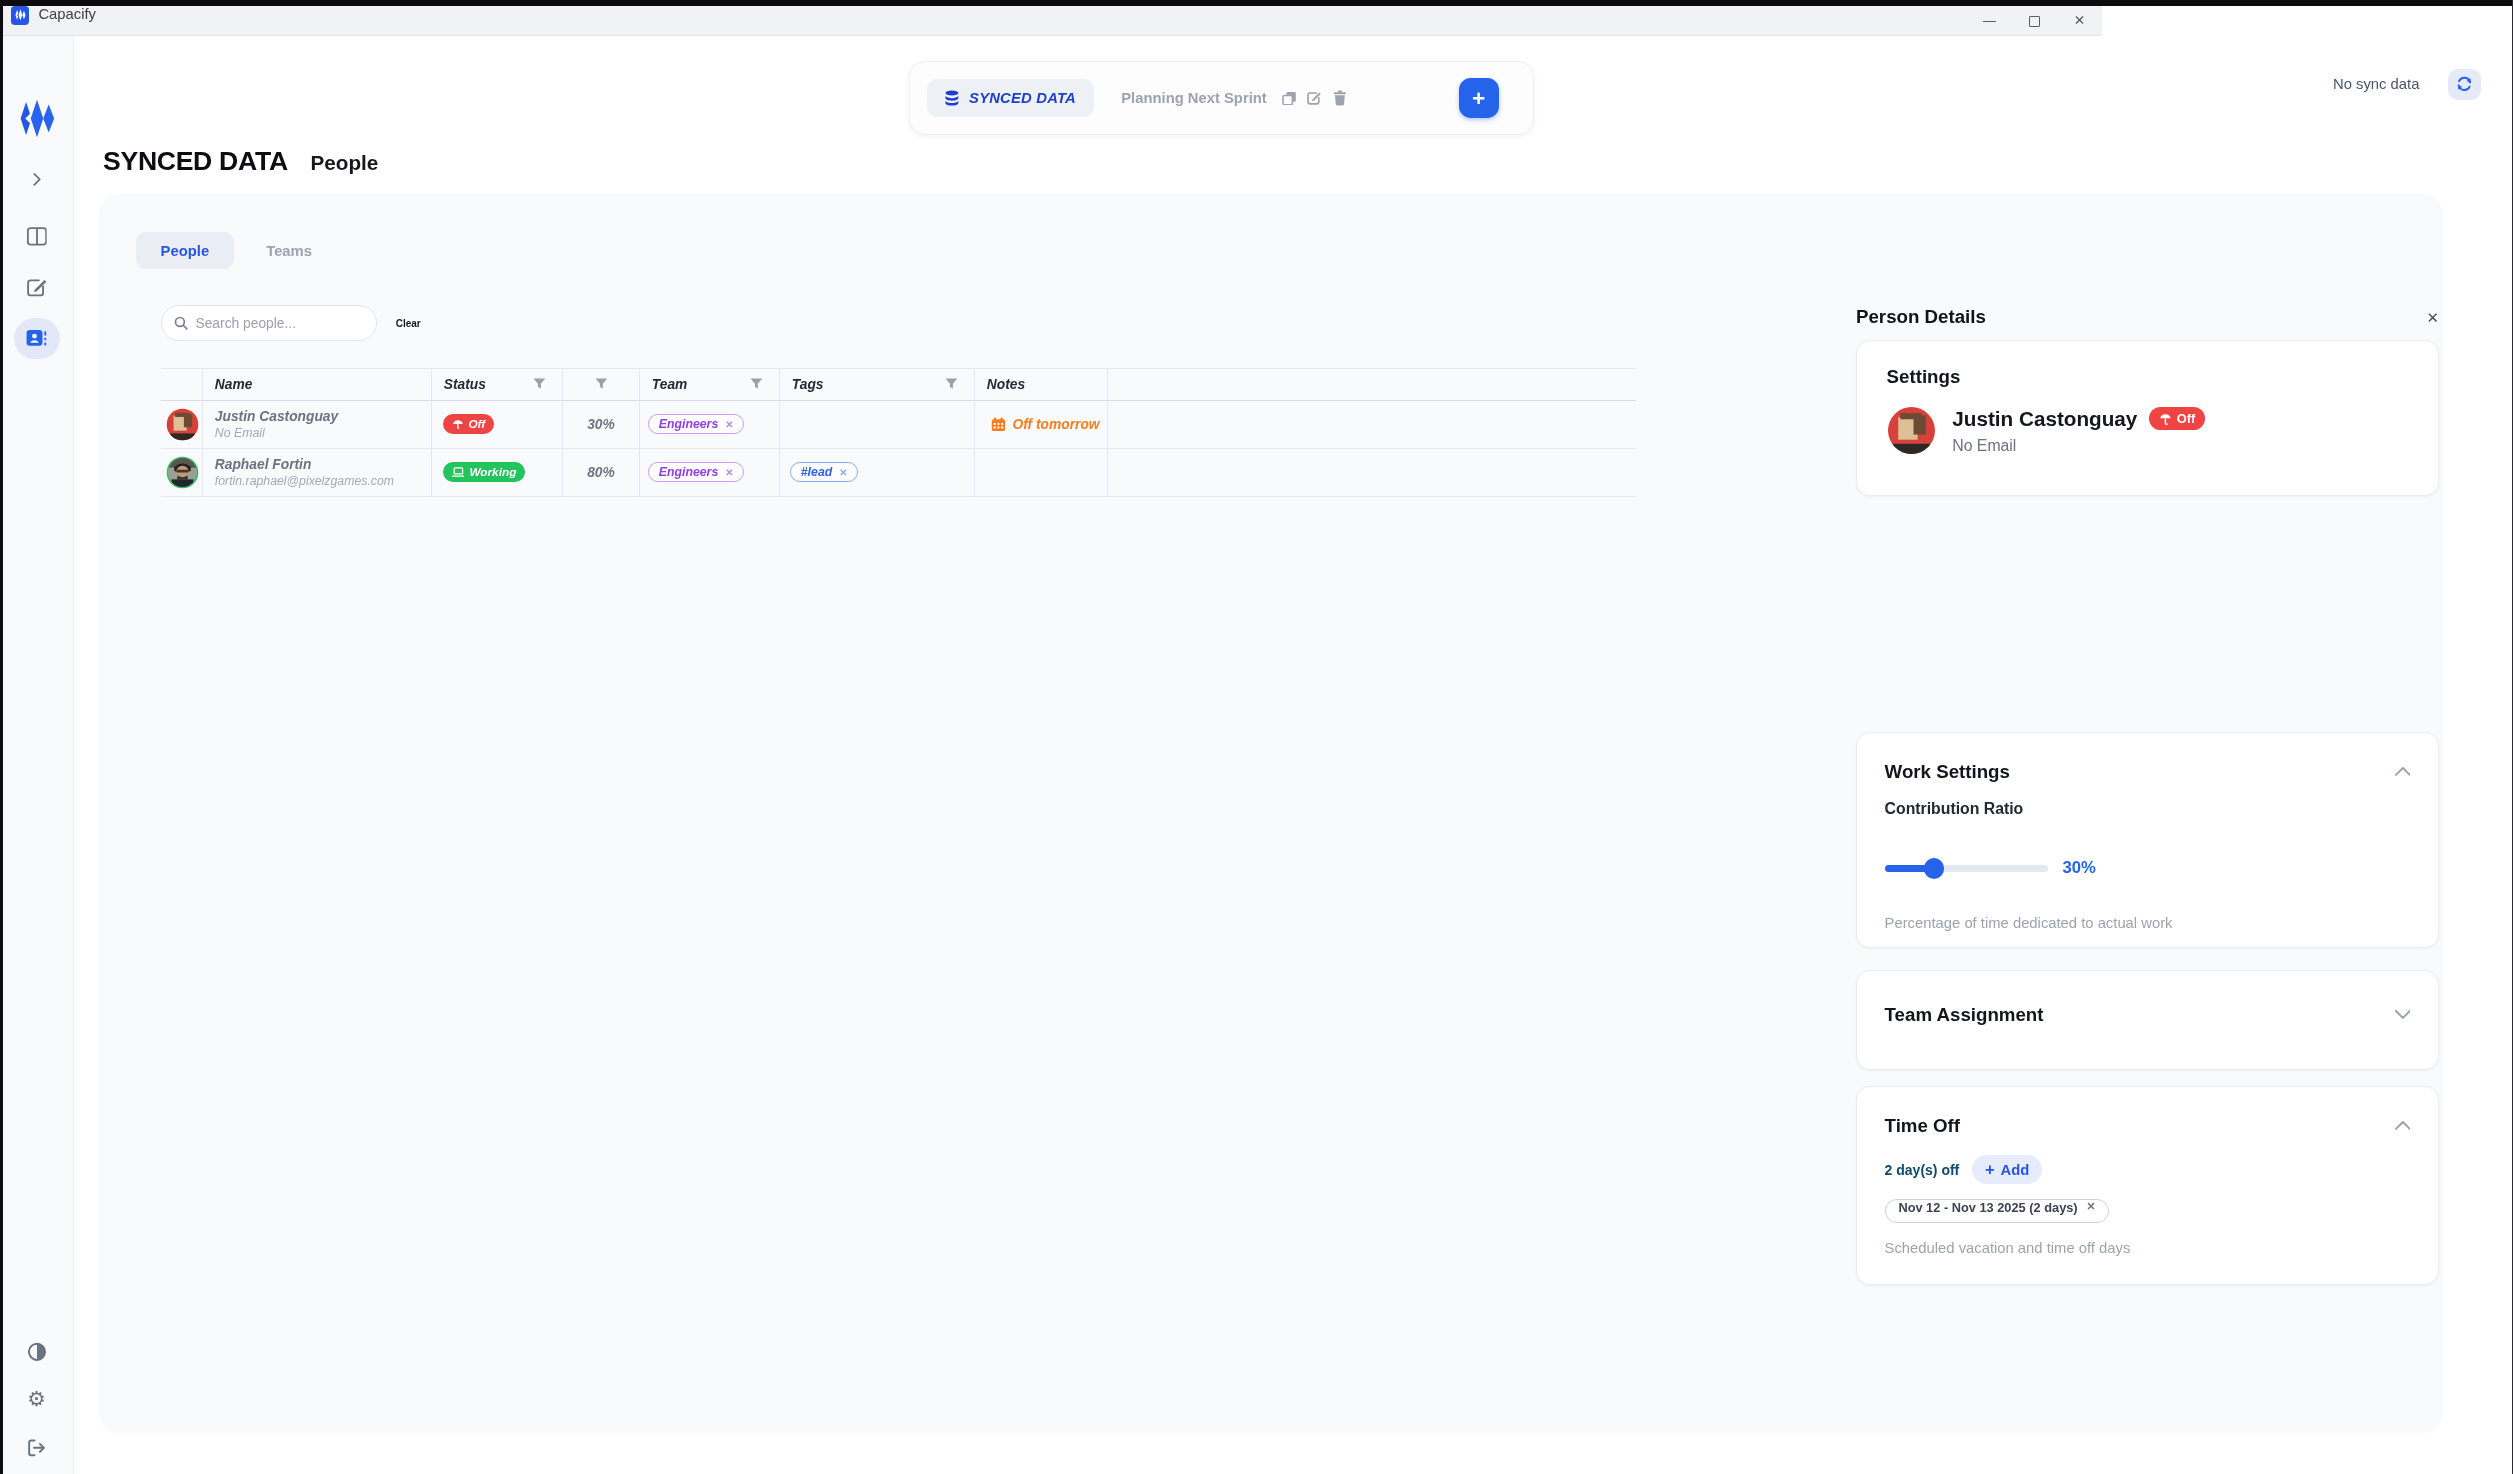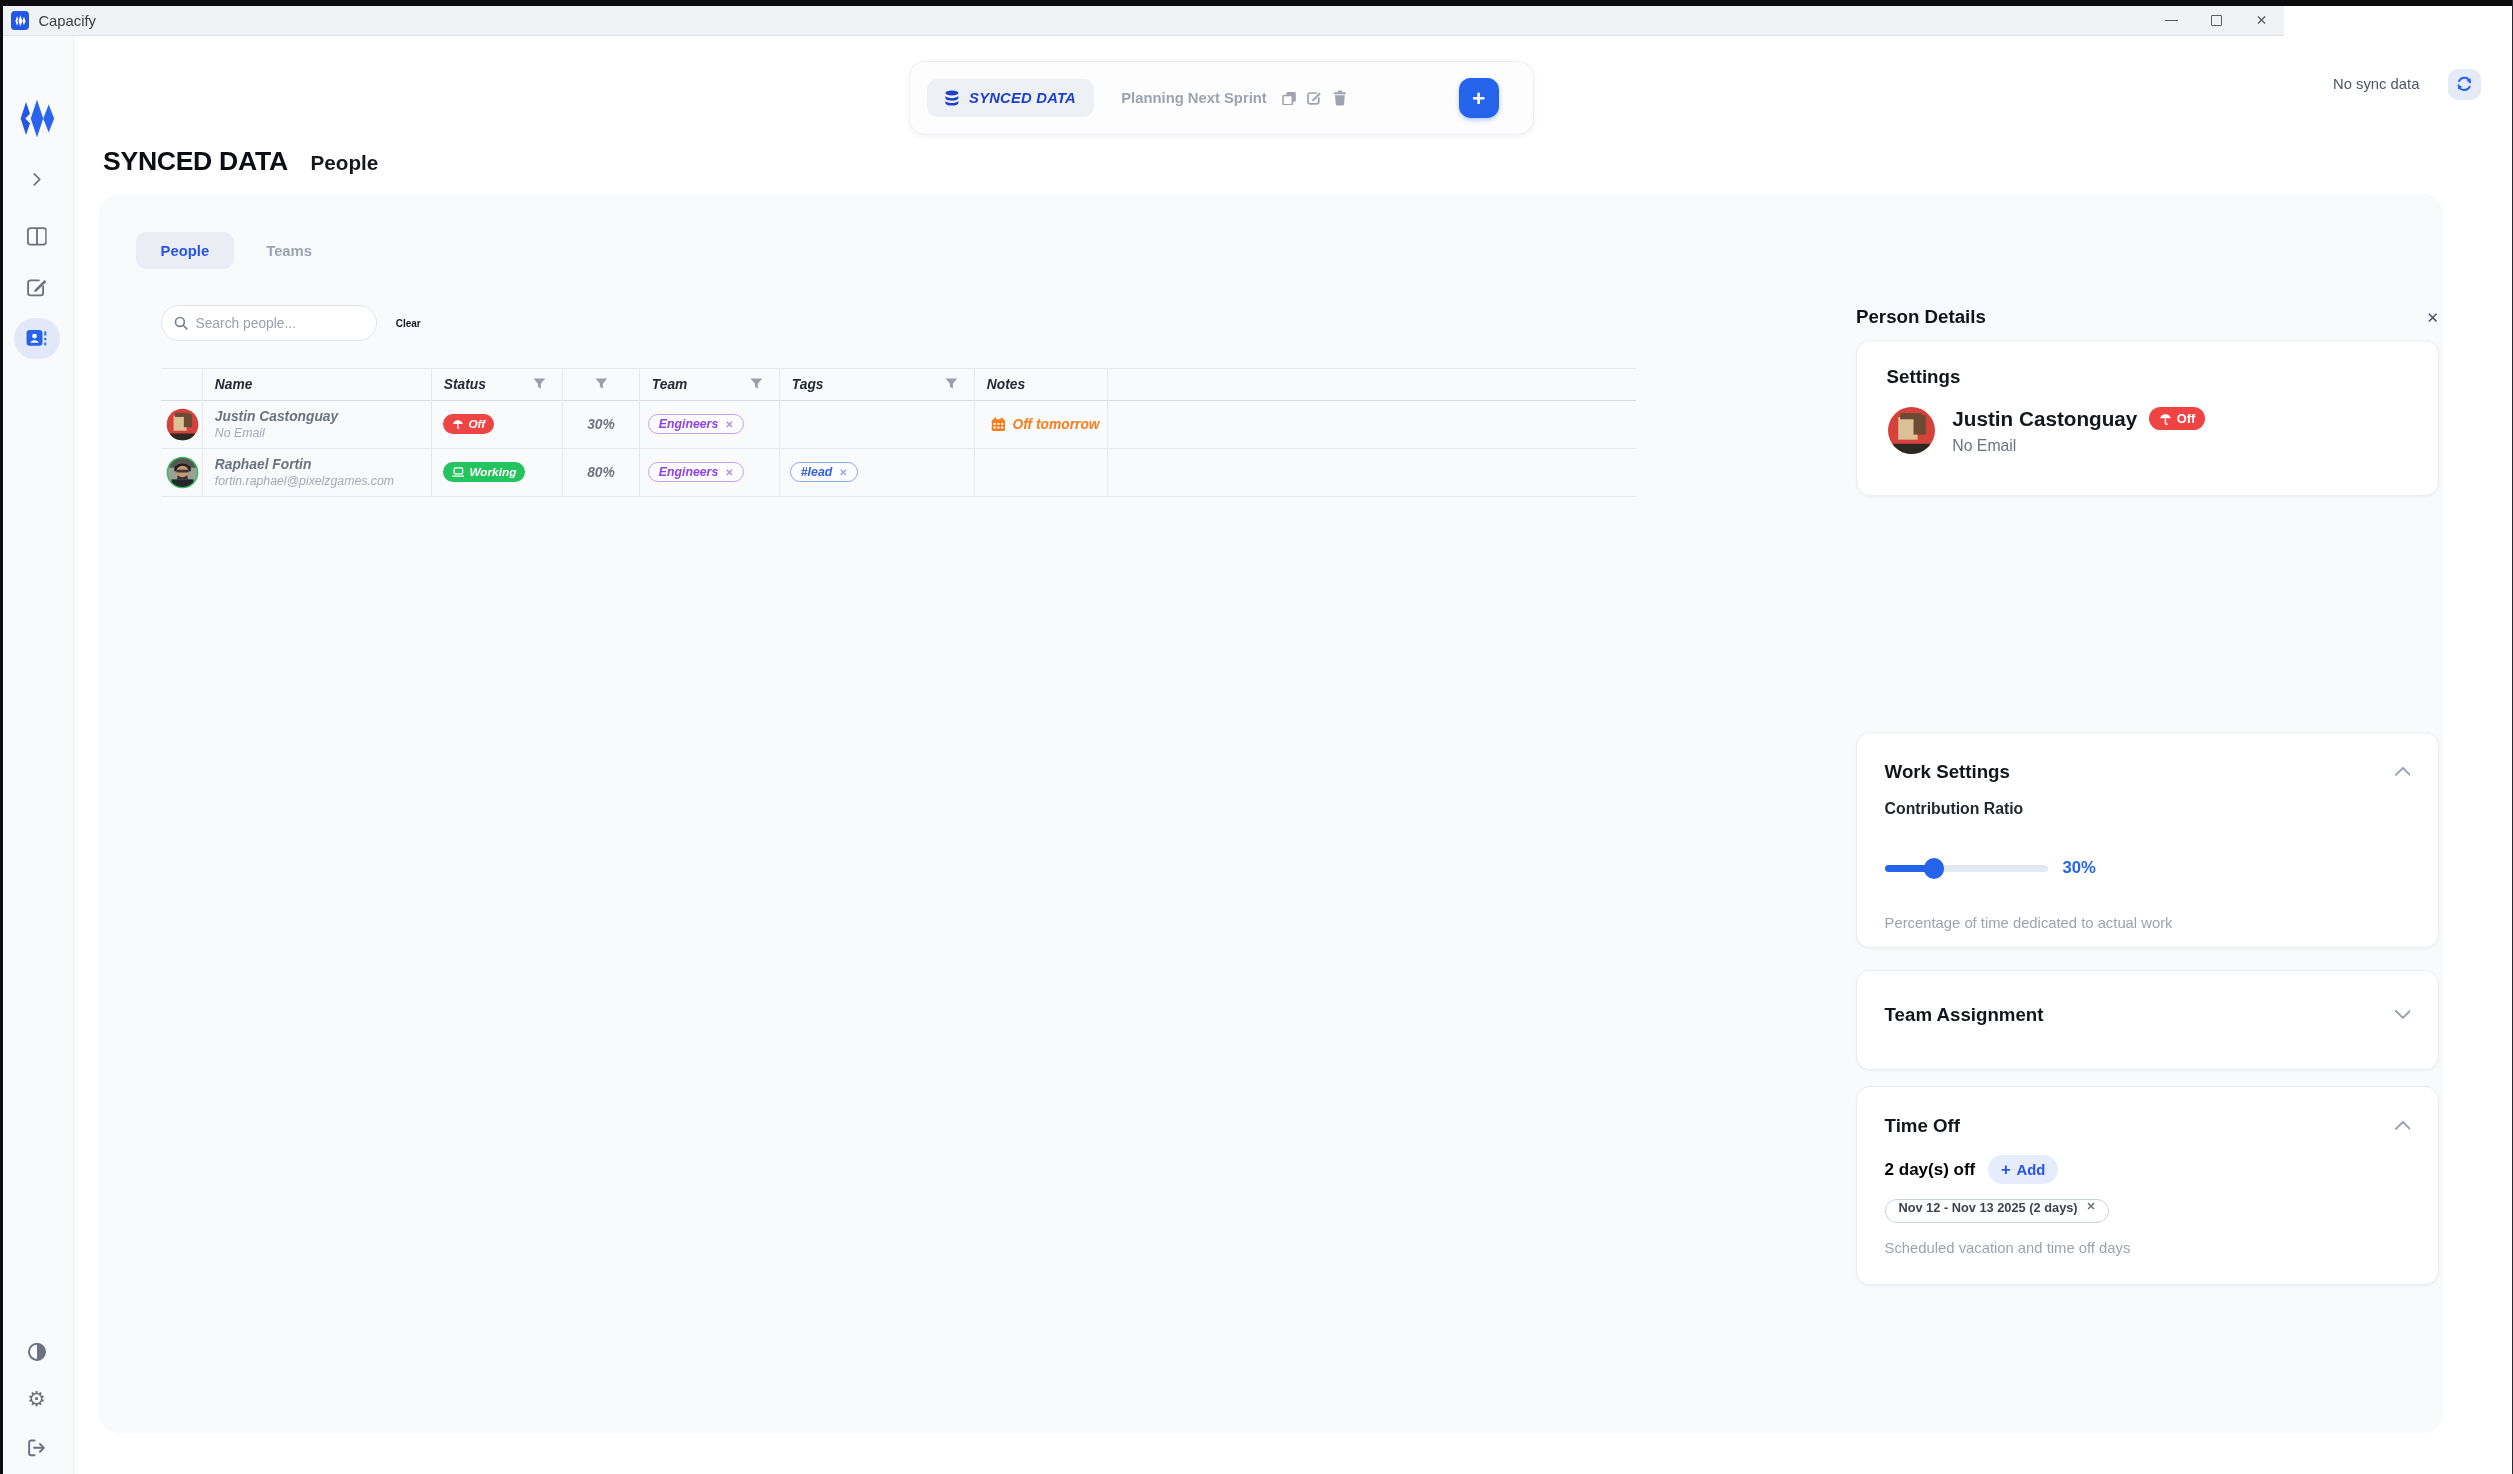--- a/index.html
+++ b/index.html
@@ -8,21 +8,21 @@
     font-family:"Liberation Sans", sans-serif;
     background:#ffffff; position:relative; overflow:hidden;
     color:#1f2430;
   }
   
   .frame-top { position:absolute; left:0; top:0; width:2514px; height:5.9px; background:#0c0c0e; z-index:50; }
   .frame-left { position:absolute; left:0; top:0; width:3px; height:1475px; background:#0c0c0e; z-index:50; }
   .frame-right { position:absolute; right:0; top:0; width:2px; height:1475px; background:#2a2a2c; z-index:50; }
 
   
-  .titlebar { position:absolute; left:0; top:5.9px; width:2284px; height:30.5px; background:#f1f2f4; border-bottom:1px solid #e2e3e6; display:flex; align-items:center; z-index:10; }
+  .titlebar { position:absolute; left:0; top:5.9px; width:2102px; height:30.5px; background:#f1f2f4; border-bottom:1px solid #e2e3e6; display:flex; align-items:flex-start; z-index:10; }
   .tb-logo { width:18.7px; height:18.7px; border-radius:3.9px; background:#2457e6; margin-left:10.8px; display:flex; align-items:center; justify-content:center; }
   .tb-title { margin-left:8.9px; font-size:14.8px; color:#3e4146; }
   .tb-controls { margin-left:auto; display:flex; height:30.5px; }
   .tb-btn { width:45px; height:30.5px; display:flex; align-items:center; justify-content:center; color:#5a5d62; }
   .min-glyph { width:12.8px; height:0; border-top:1.6px solid #5a5d62; }
   .max-glyph { width:10.8px; height:10.8px; border:1.6px solid #5a5d62; border-radius:1px; }
   .close-glyph { font-size:13.8px; color:#5a5d62; line-height:1; }
 
   
   .sidebar { position:absolute; left:0; top:36px; width:74px; height:1438px; background:#f8fafc; border-right:1px solid #eceef2; z-index:5; }
@@ -118,21 +118,21 @@
   .slider-row { margin-top:40px; display:flex; align-items:center; gap:14.8px; }
   .slider { position:relative; width:163px; height:6.9px; border-radius:3.9px; background:#e4e9f1; }
   .slider-fill { position:absolute; left:0; top:0; height:6.9px; border-radius:3.9px; background:#2563eb; }
   .slider-thumb { position:absolute; top:-6.9px; width:20.7px; height:20.7px; border-radius:50%; background:#2563eb; }
   .slider-val { font-size:16.7px; font-weight:700; color:#2563eb; }
   .card-work .helper { margin-top:37px; font-size:14.8px; }
 
   .card-team { top:776px; height:100px; padding:32.5px 27.6px; }
   .card-time { top:892px; height:199px; padding:27.6px; }
   .time-row { margin-top:18.7px; display:flex; align-items:center; gap:12.8px; }
-  .time-summary { font-size:17px; font-weight:800; color:#000000; }
+  .time-summary { font-size:14px; font-weight:800; color:#0c4a6e; }
   .add-btn { display:inline-flex; align-items:center; gap:5.9px; height:28.6px; padding:0 12.8px; border-radius:14.8px; background:#e6ecfb; color:#2953e8; }
   .add-plus { font-size:16.7px; font-weight:600; }
   .add-label { font-size:14.8px; font-weight:600; }
   .timeoff-chip { margin-top:14.8px; display:inline-flex; gap:8.9px; height:24.6px; padding:0 12.8px; border-radius:12.8px; border:1px solid #ccd2dc; background:#fff; font-size:12.8px; font-weight:600; color:#3c4350; }
   .timeoff-chip .x { color:#6b7280; font-size:10.8px; }
   .card-time .helper { margin-top:16.7px; font-size:14.8px; }
 
   svg { display:block; }
 </style>
 </head>

